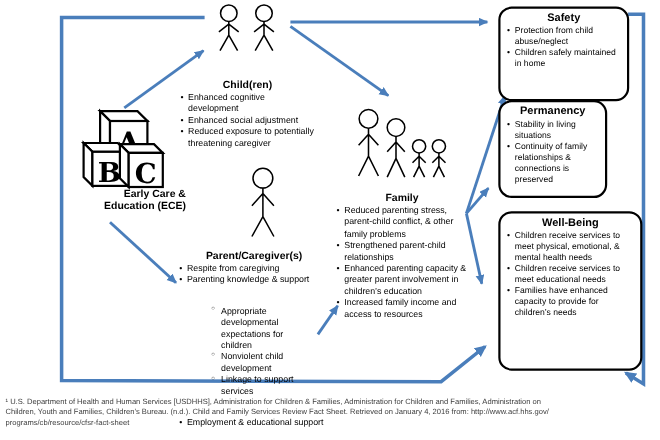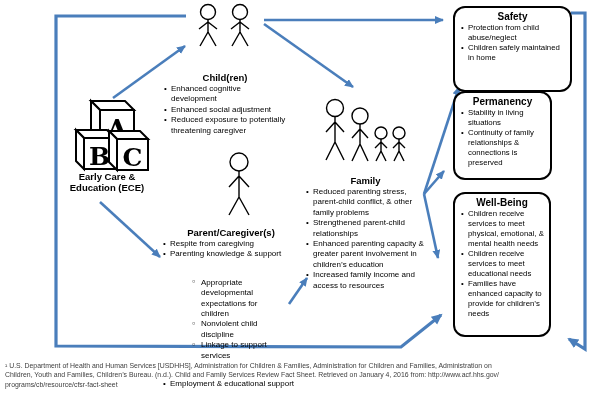--- a/index.html
+++ b/index.html
@@ -87,39 +87,39 @@
       </g>
       <g>
         <path d="M117,139 L109,131 L140,131 L148,139 Z"></path>
         <path d="M109,131 L109,162 L117,170 L117,139 Z"></path>
         <rect x="117" y="139" width="31" height="31"></rect>
         <text x="132.5" y="166" text-anchor="middle" stroke="none" fill="#000" font-family="DejaVu Serif, serif" font-weight="bold" font-size="25">C</text>
       </g>
     </g>
   </svg>
 
-  <div class="abs ece-label" style="left:45px;top:171px;width:124px;">Early Care &amp;
+  <div class="abs ece-label" style="left:45px;top:171px;width:124px;text-align:right;">Early Care &amp;
 Education (ECE)</div>
 
   <div class="abs" style="left:163px;top:60px;width:124px;">
     <div class="group-title">Child(ren)</div>
     <ul class="bullets">
         <li>Enhanced cognitive development</li>
         <li>Enhanced social adjustment</li>
         <li>Reduced exposure to potentially threatening caregiver</li>
       </ul>
   </div>
 
   <div class="abs" style="left:162px;top:215px;width:138px;">
     <div class="group-title">Parent/Caregiver(s)</div>
     <ul class="bullets">
         <li>Respite from caregiving</li>
         <li>Parenting knowledge &amp; support<ul class="sub">
             <li>Appropriate developmental expectations for children</li>
-            <li>Nonviolent child discipline</li>
+            <li>Nonviolent child development</li>
             <li>Linkage to support services</li>
           </ul></li>
         <li>Employment &amp; educational support</li>
       </ul>
   </div>
 
   <div class="abs" style="left:305px;top:163px;width:121px;">
     <div class="group-title">Family</div>
     <ul class="bullets">
         <li>Reduced parenting stress, parent-child conflict, &amp; other family problems</li>
@@ -138,21 +138,21 @@
   </div>
 
   <div class="outcome-box" style="left:453px;top:91px;width:99px;height:89px;">
     <div class="outcome-title">Permanency</div>
     <ul class="bullets">
         <li>Stability in living situations</li>
         <li>Continuity of family relationships &amp; connections is preserved</li>
       </ul>
   </div>
 
-  <div class="outcome-box" style="left:453px;top:192px;width:98px;height:145px;">
+  <div class="outcome-box" style="left:453px;top:192px;width:131px;height:145px;">
     <div class="outcome-title">Well-Being</div>
     <ul class="bullets">
         <li>Children receive services to meet physical, emotional, &amp; mental health needs</li>
         <li>Children receive services to meet educational needs</li>
         <li>Families have enhanced capacity to provide for children’s needs</li>
       </ul>
   </div>
 
   <div class="abs footnote" style="left:5px;top:361px;width:592px;">¹ U.S. Department of Health and Human Services [USDHHS], Administration for Children &amp; Families, Administration for Children and Families, Administration on
 Children, Youth and Families, Children’s Bureau. (n.d.). Child and Family Services Review Fact Sheet. Retrieved on January 4, 2016 from: http://www.acf.hhs.gov/

